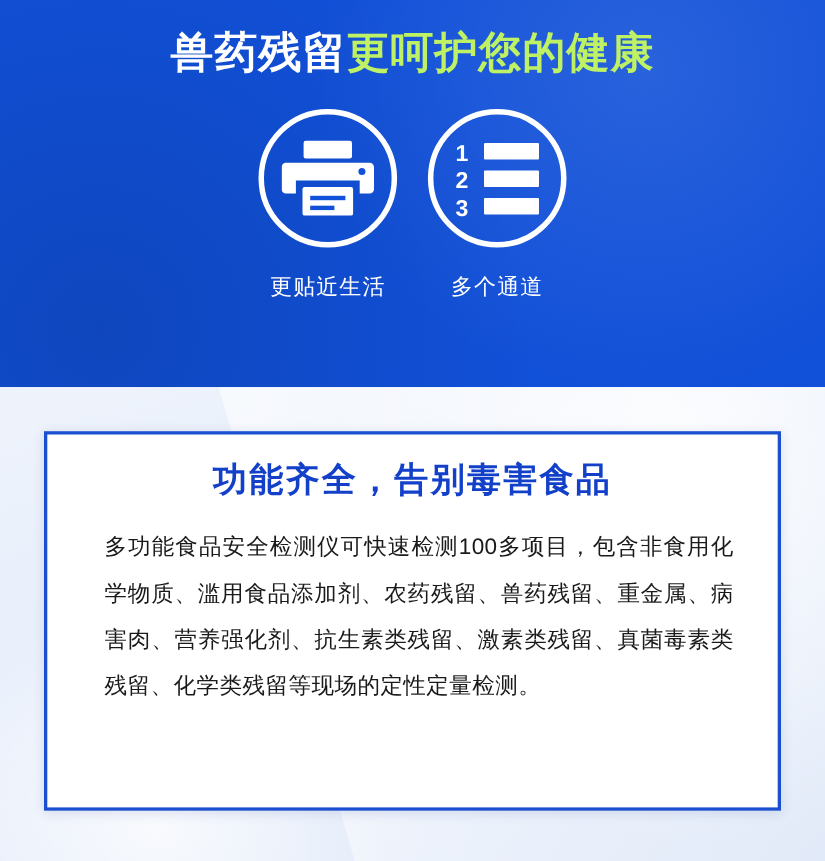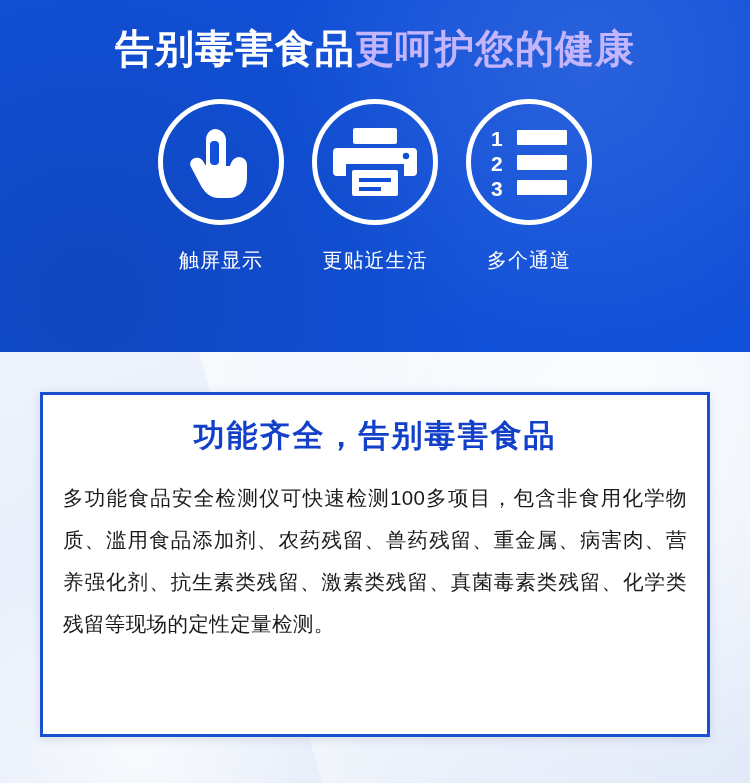--- a/index.html
+++ b/index.html
@@ -40,21 +40,21 @@
     position: relative;
     text-align: center;
     padding-top: 26px;
     font-size: 39px;
     font-weight: bold;
     letter-spacing: 1px;
     line-height: 1.2;
     white-space: nowrap;
   }
   .headline .seg-white { color: #ffffff; }
-  .headline .seg-yellow { color: #c4b5fd; }
+  .headline .seg-yellow { color: #bef264; }
 
   .features {
     position: relative;
     display: flex;
     justify-content: center;
     gap: 24px;
     margin-top: 26px;
     padding: 0 46px;
   }
   .feature {
@@ -127,61 +127,47 @@
     display: flex;
     align-items: center;
     justify-content: center;
     color: #1340c9;
     font-size: 31px;
     font-weight: bold;
     letter-spacing: 2px;
     white-space: nowrap;
   }
   .card-body {
-    padding: 0 20px;
-    position: relative;
+    padding: 0 40px;
+    position: relative;
+    margin-left: 12px;
   }
   .card-body p {
     color: #1a1a1a;
     font-size: 20.5px;
     line-height: 42px;
     letter-spacing: 0.4px;
     text-align: justify;
   }
 
   svg { display: block; }
 </style>
 </head>
 <body>
 
 <div class="page">
 
   <div class="top-panel">
 
     <div class="headline">
-      <span class="seg-white">告别毒害食品</span><span class="seg-yellow">更呵护您的健康</span>
+      <span class="seg-white">兽药残留</span><span class="seg-yellow">更呵护您的健康</span>
     </div>
 
     <div class="features">
 
-      <div class="feature">
-        <div class="circle">
-          <span>
-            <svg width="72" height="78" viewBox="0 0 72 78">
-              <g fill="#ffffff">
-                <path d="M30 6 c6 0 11 5 11 11 v26 h4 c0 0 2-9 9-9 c5 0 8 4 8 8 v13 c0 12-7 20-19 20 h-9 c-9 0-15-6-19-14 L6 44 c-2-4 0-8 4-9 c3-1 6 0 8 3 l3 5 V17 c0-6 4-11 9-11 z"></path>
-              </g>
-              <g fill="#1150d8">
-                <rect x="25" y="18" width="9" height="24" rx="4"></rect>
-              </g>
-            </svg>
-          </span>
-        </div>
-        <div class="feature-label">触屏显示</div>
-      </div>
 
 
       <div class="feature">
         <div class="circle">
           <span>
             <svg width="84" height="72" viewBox="0 0 84 72">
               <g fill="#ffffff">
                 <rect x="20" y="2" width="44" height="16" rx="2"></rect>
                 <path d="M4 22 h76 a4 4 0 0 1 4 4 v20 a4 4 0 0 1-4 4 h-9 V38 H13 v12 H4 a4 4 0 0 1-4-4 V26 a4 4 0 0 1 4-4 z"></path>
                 <rect x="19" y="44" width="46" height="26" rx="2"></rect>

